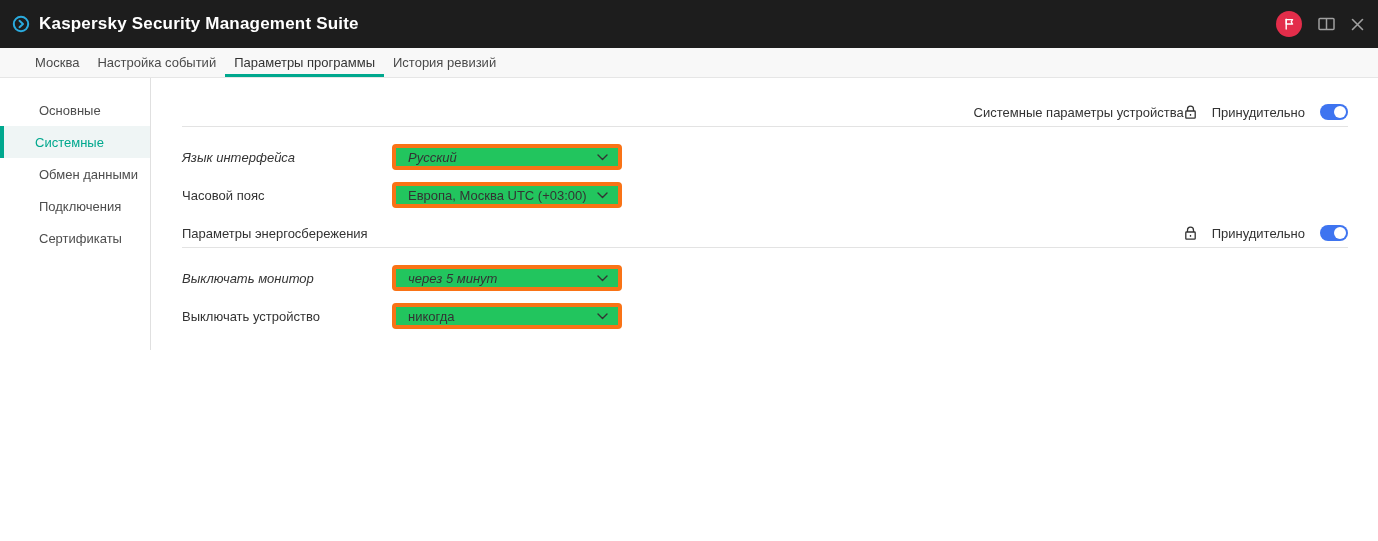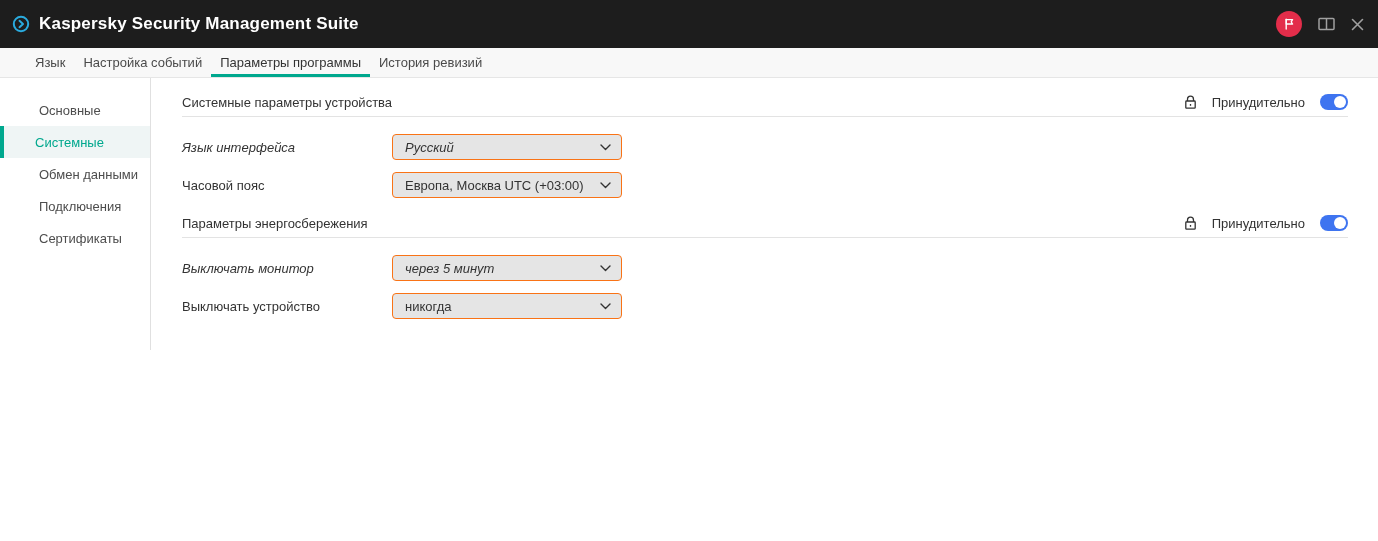--- a/index.html
+++ b/index.html
@@ -26,39 +26,39 @@
   .main { display:flex; position:relative; height:462px; background:#fff; }
   .v-divider { position:absolute; left:150px; top:0; width:1px; height:272px; background:#e0e0e0; }
 
   .sidebar { width:150px; padding-top:16px; flex:0 0 auto; }
   .side-item { height:32px; display:flex; align-items:center; padding-left:35px; color:#4d4d4d;
                cursor:pointer; border-left:4px solid transparent; }
   .side-item.selected { background:#eff5f5; border-left-color:#00a88e; color:#00a88e; padding-left:31px; }
 
   .content { flex:1; padding:0 30px 0 32px; }
   .section-header { display:flex; align-items:center; justify-content:space-between; height:20px; }
-  .section-header.first { margin-top:14px; }
+  .section-header.first { margin-top:24px;justify-content:flex-end; }
   .section-header.next { margin-top:14px; }
   .section-title { color:#333; }
   .enforce { display:flex; align-items:center; gap:15px; }
   .enforce-label { color:#333; }
   .sec-rule { border:none; border-top:1px solid #e3e3e3; height:0; margin-top:4px; }
 
   .toggle { width:28px; height:16px; border-radius:8px; background:#c7c7c7; position:relative;
             cursor:pointer; flex:0 0 auto; }
   .toggle[data-state="on"] { background:#3e74f0; }
   .toggle .knob { position:absolute; top:2px; left:2px; width:12px; height:12px; border-radius:50%;
                   background:#fff; }
   .toggle[data-state="on"] .knob { left:14px; }
 
   .field-row { display:flex; align-items:center; height:28px; }
   .field-row.gap-lg { margin-top:16px;font-style:italic; }
   .field-row.gap-sm { margin-top:10px; }
   .field-label { width:210px; color:#333; }
-  .select { width:230px; height:26px; border:1px solid #f97316; border-radius:4px; background:#e5e5e5;
+  .select { width:230px; height:26px; border:4px solid #f97316; border-radius:4px; background:#22c55e;
             display:flex; align-items:center; justify-content:space-between;
             padding:0 10px 0 12px; cursor:pointer; color:#333; }
 </style>
 </head>
 <body>
 
 <div class="header">
   <svg class="logo" viewBox="0 0 18 18">
     <circle cx="9" cy="9" r="7.2" fill="none" stroke="#2aabde" stroke-width="2"></circle>
     <path d="M7.5 5.8 L11 9 L7.5 12.2" fill="none" stroke="#2aabde" stroke-width="2" stroke-linecap="round" stroke-linejoin="round"></path>
@@ -78,21 +78,21 @@
     </svg>
   </div>
   <div class="hdr-ico">
     <svg width="13" height="13" viewBox="0 0 13 13">
       <path d="M1.5 1.5 L11.5 11.5 M11.5 1.5 L1.5 11.5" stroke="#a0a0a0" stroke-width="1.6" stroke-linecap="round"></path>
     </svg>
   </div>
 </div>
 
 <div class="tabbar">
-  <div class="tab">Язык</div>
+  <div class="tab">Москва</div>
   <div class="tab">Настройка событий</div>
   <div class="tab active">Параметры программы</div>
   <div class="tab">История ревизий</div>
 </div>
 
 <div class="main">
   <div class="v-divider"></div>
 
   <div class="sidebar">
     <div class="side-item">Основные</div>

